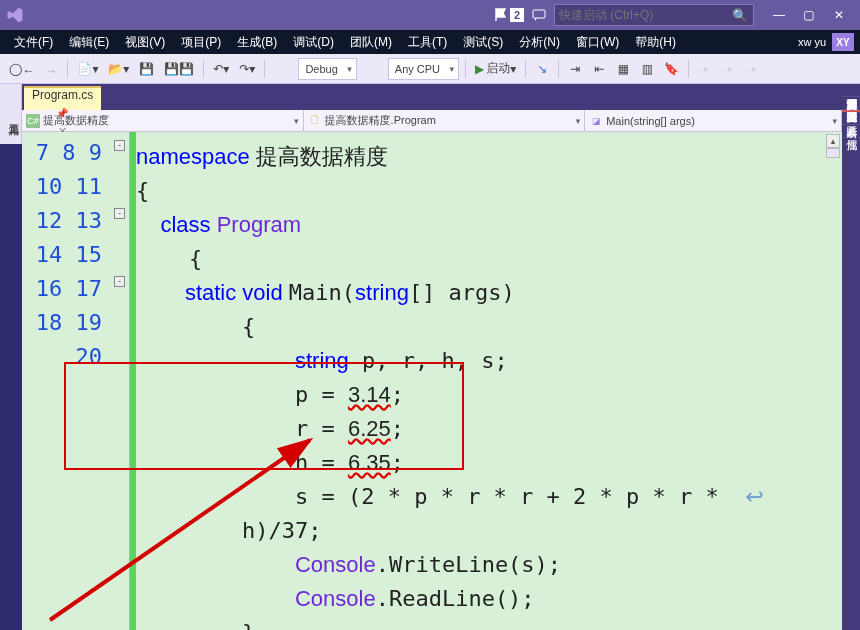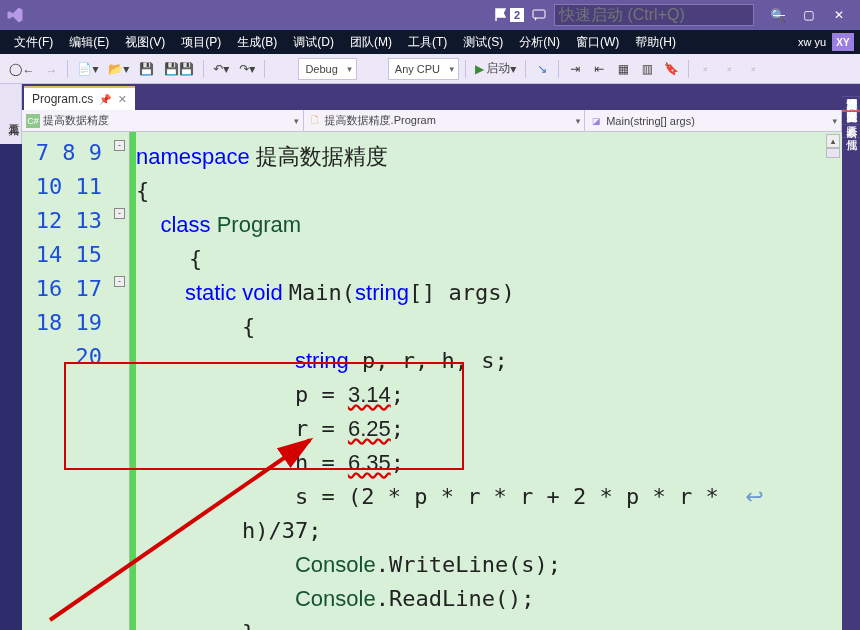--- a/index.html
+++ b/index.html
@@ -6,21 +6,21 @@
 body { width:860px; height:630px; background:#2d2d6b; overflow:hidden; position:relative; }
 
 
 .titlebar { height:30px; background:#685aa0; display:flex; align-items:center; color:#fff; font-size:12px; padding:0 6px; }
 .titlebar .vs-icon { width:18px; height:18px; margin-right:6px; }
 .titlebar .title { flex:0 0 auto; }
 .titlebar .spacer { flex:1; }
 .notif { display:flex; align-items:center; gap:2px; margin-right:8px; font-size:11px; }
 .notif .flag { background:#fff; color:#5b4c93; width:14px; height:14px; display:flex; align-items:center; justify-content:center; font-weight:bold; }
 .qlaunch { display:flex; align-items:center; background:#4a3f7a; border:1px solid #8377b5; height:22px; width:200px; padding:0 4px; color:#ccc; font-size:11px; }
-.qlaunch input { flex:1; background:transparent; border:none; outline:none; color:#ccc; font-size:16px; }
+.qlaunch input { flex:1; background:transparent; border:none; outline:none; color:#ccc; font-size:12px; }
 .qlaunch .search-ic { color:#ccc; font-size:13px; margin-left:4px; }
 .win-btns { display:flex; margin-left:10px; }
 .win-btns div { width:30px; height:24px; display:flex; align-items:center; justify-content:center; color:#fff; font-size:12px; cursor:pointer; }
 
 
 .menubar { height:24px; background:#0f172a; display:flex; align-items:center; padding:0 6px; font-size:12px; color:#fff; }
 .menubar .menu-item { padding:0 8px; cursor:pointer; }
 .menubar .userlabel { margin-left:auto; margin-right:6px; font-size:11px; }
 .menubar .userbadge { width:22px; height:18px; background:#9b7fe0; color:#fff; display:flex; align-items:center; justify-content:center; font-size:10px; font-weight:bold; }
 
@@ -30,39 +30,39 @@
 .tool-sep { width:1px; height:18px; background:#c9c1e2; margin:0 2px; }
 .tool-combo { height:22px; border:1px solid #c9c1e2; background:#fff; padding:0 18px 0 6px; display:flex; align-items:center; position:relative; font-size:11px;margin-left:27px; }
 .tool-combo::after { content:"▾"; position:absolute; right:4px; font-size:9px; color:#666; }
 .play { color:#3a8a3a; font-size:12px; margin-right:2px; }
 
 
 .toolbox-strip { position:absolute; left:0; top:84px; width:22px; height:60px; background:#e8e3f5; border-right:1px solid #c9c1e2; writing-mode:vertical-rl; text-align:center; font-size:11px; color:#333; padding-top:4px; }
 
 
 .tabwell { height:26px; background:#44397a; display:flex; align-items:flex-end; padding-left:24px; }
-.filetab { height:24px; background:#ffffff; border-top:2px solid #e0c060; display:flex; align-items:center; padding:0 8px; font-size:12px; color:#333; gap:6px; }
+.filetab { height:24px; background:#fef9c3; border-top:2px solid #e0c060; display:flex; align-items:center; padding:0 8px; font-size:12px; color:#333; gap:6px;flex-direction:column; }
 .filetab .pin { font-size:10px; color:#888; }
 .filetab .close { font-size:11px; color:#888; }
 
 
 .navbar { height:22px; background:#f5f2fc; border-bottom:1px solid #c9c1e2; display:flex; align-items:center; font-size:11px; color:#444; margin-left:22px; margin-right:18px; }
 .nav-combo { flex:1; border-right:1px solid #c9c1e2; height:100%; display:flex; align-items:center; padding:0 4px; position:relative; }
 .nav-combo .nav-ic { width:14px; height:14px; margin-right:3px; display:flex; align-items:center; justify-content:center; font-size:9px; }
 .nav-combo::after { content:"▾"; position:absolute; right:4px; font-size:9px; color:#666; }
 
 
 .editor-wrap { position:absolute; left:22px; right:18px; top:132px; bottom:0; display:flex; background:#d8f0d8; }
 .gutter { width:90px; background:#d8f0d8; text-align:right; padding-right:10px; font-family:Consolas,monospace; font-size:22px; color:#1d4ed8; line-height:34px; padding-top:4px; }
 .fold-strip { width:18px; background:#d8f0d8; border-right:1px solid #a0c0a0; position:relative; }
 .fold-box { position:absolute; left:2px; width:11px; height:11px; border:1px solid #888; background:#eee; font-size:9px; line-height:9px; text-align:center; color:#555; }
 .change-bar { width:6px; background:#59d659; }
 .code { flex:1; font-family:Consolas,"Microsoft YaHei",monospace; font-size:22px; line-height:34px; color:#222; padding-top:8px; white-space:pre; position:relative; }
 .kw { color:#0000ff; }
-.cls { color:#14532d; }
+.cls { color:#6d28d9; }
 .err { text-decoration:underline wavy #d00; text-decoration-skip-ink:none; }
 .wrap-arrow { color:#6b9bd1; }
 .right-strip { position:absolute; right:0; top:84px; width:18px; bottom:0; background:#44397a; }
 .rs-tab { writing-mode:vertical-rl; color:#fff; font-size:11px; text-align:center; padding:6px 2px; border-bottom:1px solid #5b4c93; cursor:pointer; }
 
 
 .highlight-box { position:absolute; border:2px solid #d40000; pointer-events:none; }
 .arrow-svg { position:absolute; pointer-events:none; }
 
 .scroll-up { position:absolute; right:20px; top:134px; width:14px; height:14px; background:#eee; border:1px solid #bbb; font-size:9px; display:flex; align-items:center; justify-content:center; color:#555; }

